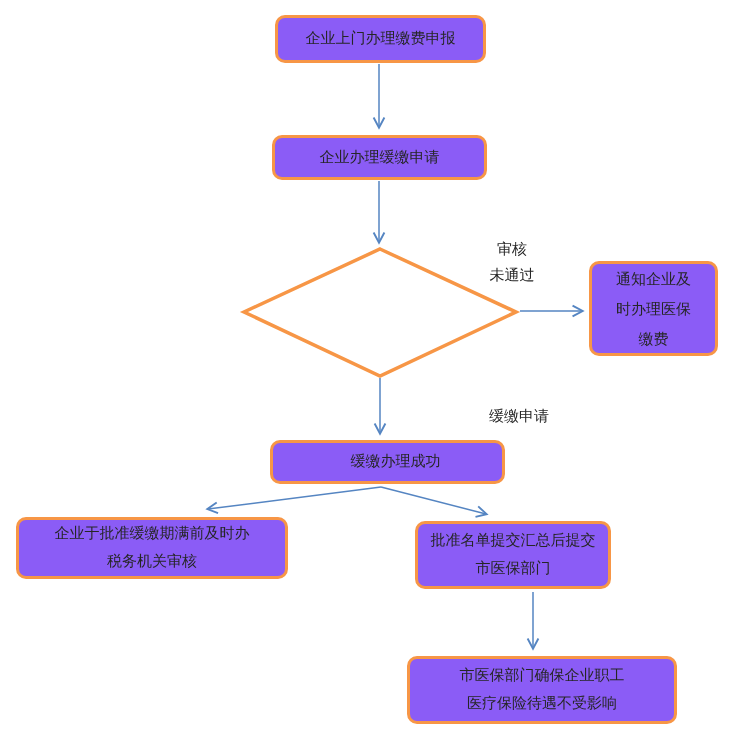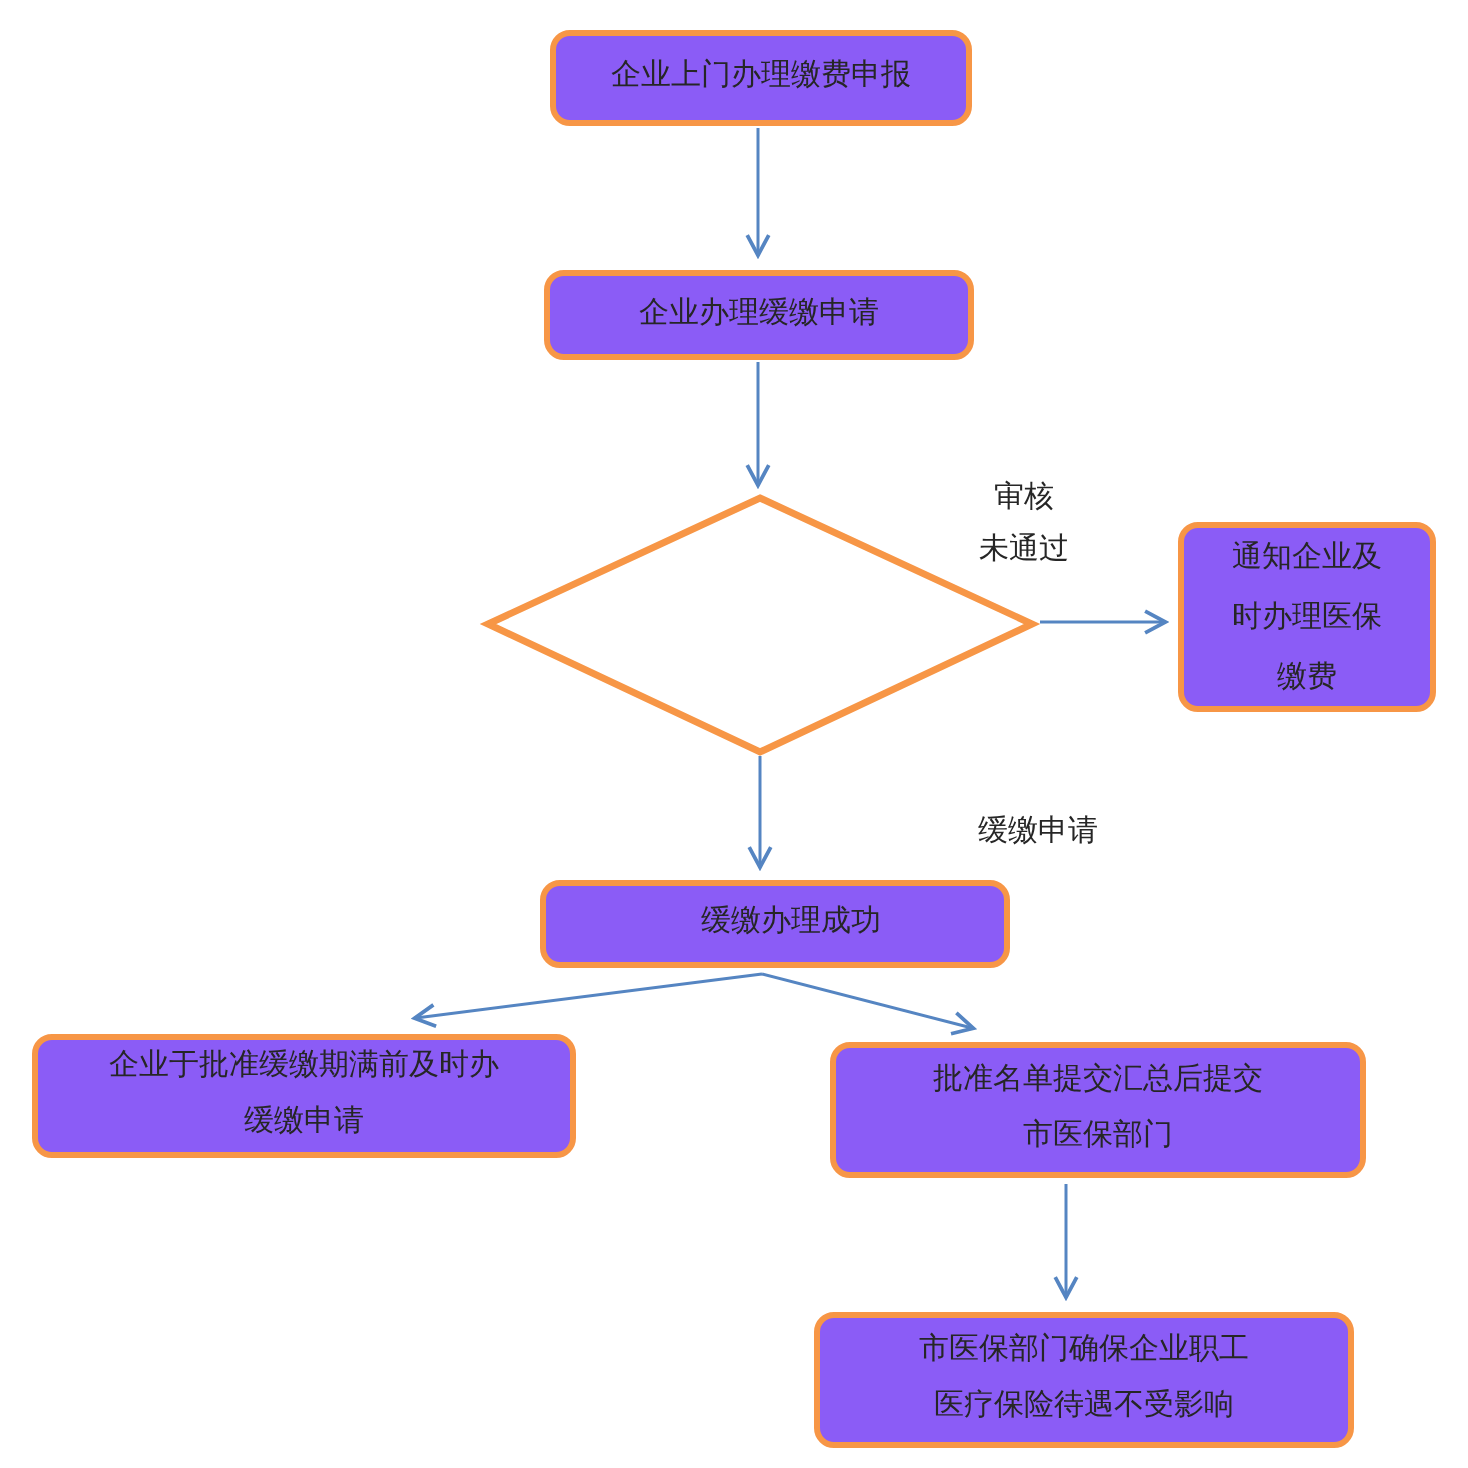--- a/index.html
+++ b/index.html
@@ -95,24 +95,24 @@
 时办理医保
 缴费</span>
   </div>
 
   <div class="node" style="left:270px; top:440px; width:235px; height:44px;padding-left:16px;">
     <span>缓缴办理成功</span>
   </div>
 
   <div class="node" style="left:16px; top:517px; width:272px; height:62px;">
     <span>企业于批准缓缴期满前及时办
-缓缴申请</span>
+税务机关审核</span>
   </div>
 
-  <div class="node" style="left:415px; top:521px; width:268px; height:68px;">
+  <div class="node" style="left:415px; top:521px; width:196px; height:68px;">
     <span>批准名单提交汇总后提交
 市医保部门</span>
   </div>
 
   <div class="node" style="left:407px; top:656px; width:270px; height:68px;">
     <span>市医保部门确保企业职工
 医疗保险待遇不受影响</span>
   </div>
 
   <div class="edge-label" style="left:472px; top:236px; width:80px;">审核

